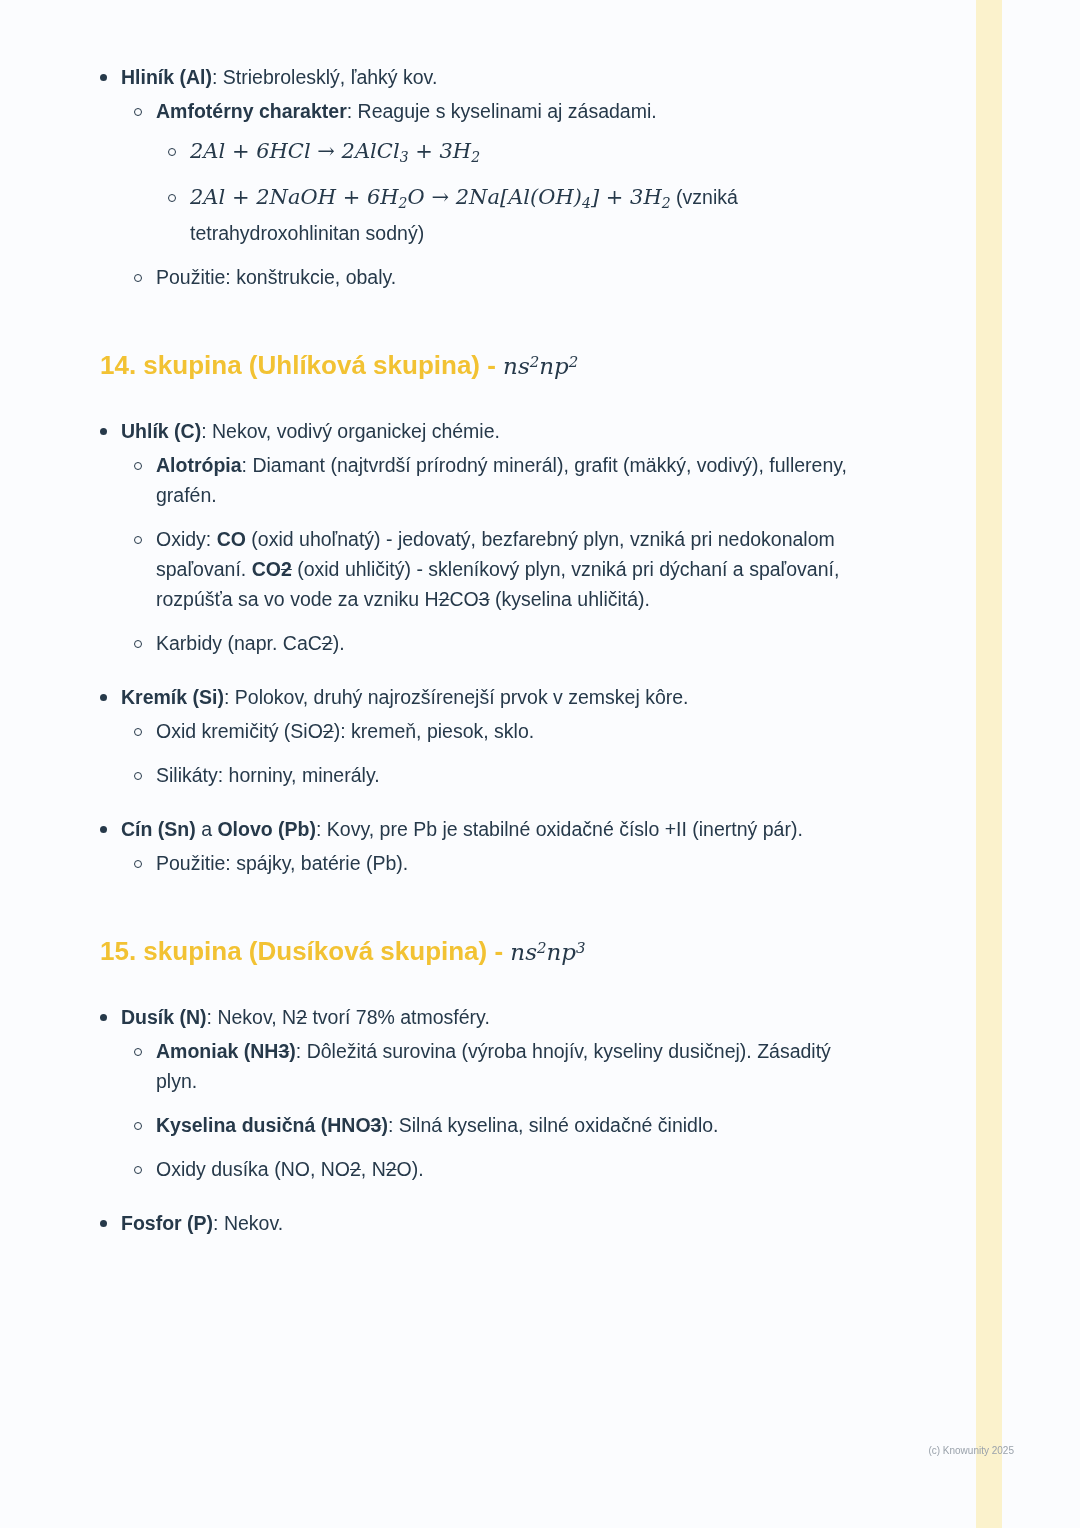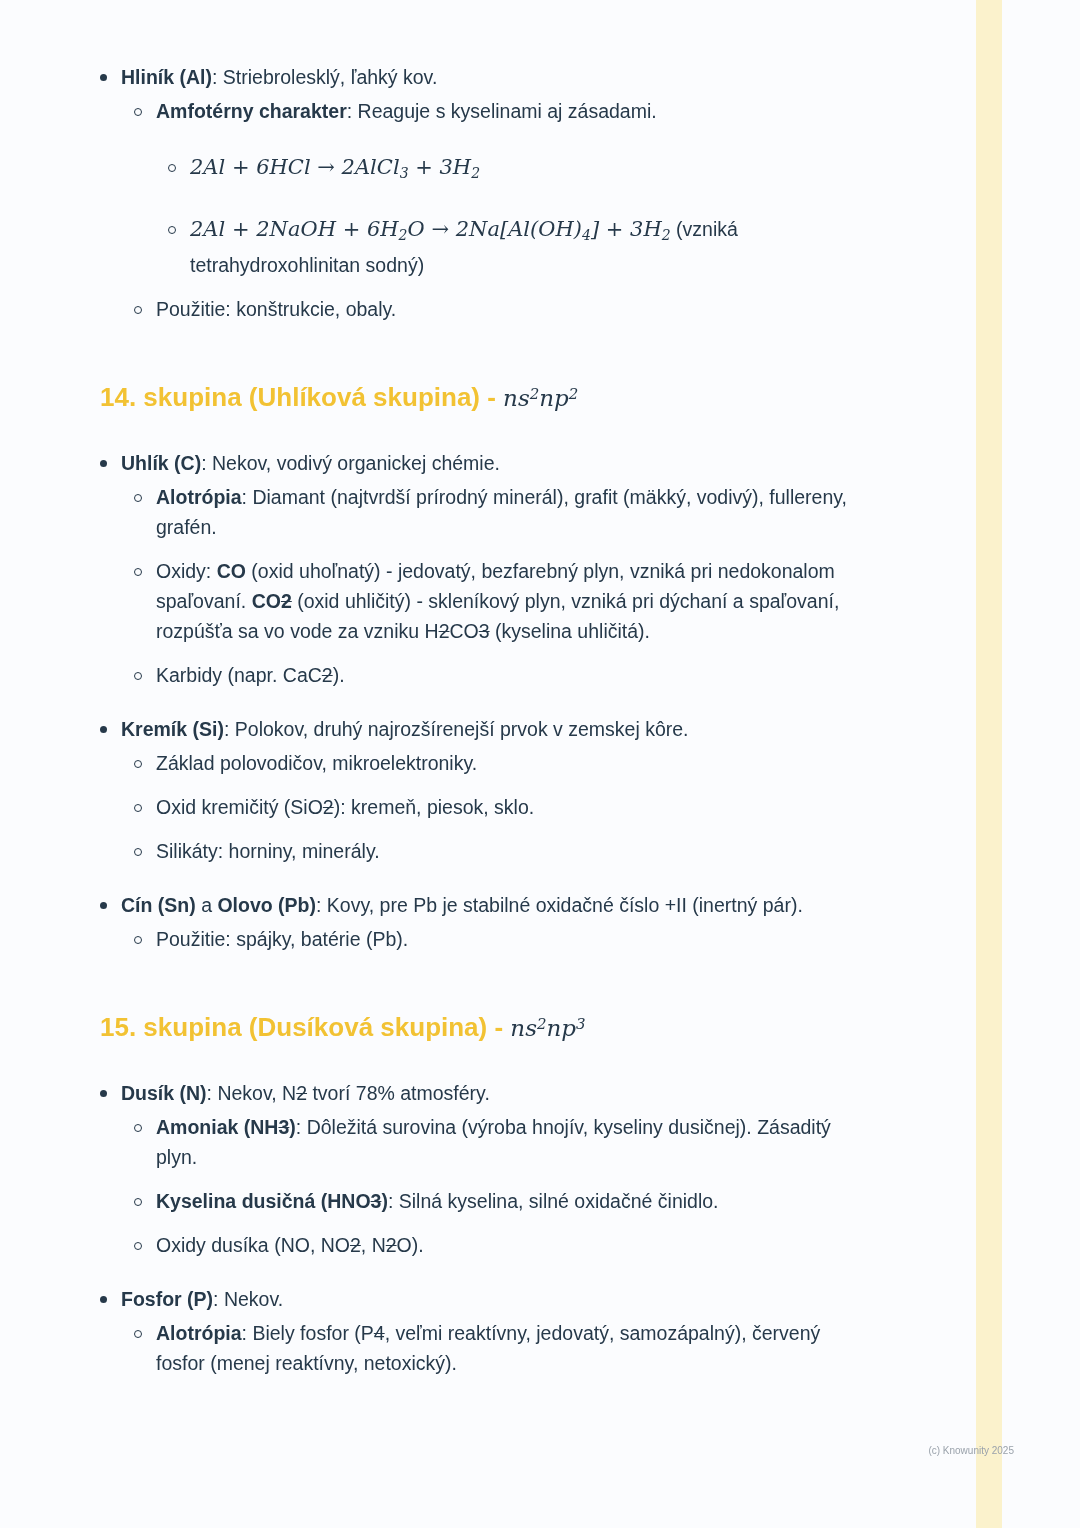--- a/index.html
+++ b/index.html
@@ -28,21 +28,21 @@
     padding: 38px 214px 0 100px;
   }
   .li {
     display: flex;
     align-items: flex-start;
     font-size: 19.5px;
     line-height: 30px;
   }
   .l1 { margin-top: 24px; }
   .l2 { margin-top: 14px; padding-left: 34px; }
-  .l3 { margin-top: 26px; padding-left: 68px; justify-content: center; }
+  .l3 { margin-top: 10px; padding-left: 68px; justify-content: center; }
   .l1 + .l2 { margin-top: 4px; }
   .bullet {
     flex: 0 0 7px;
     width: 7px;
     height: 7px;
     border-radius: 50%;
     margin: 12px 14px 0 0;
   }
   .disc { background: var(--text, #26394a); }
   .circle {
@@ -126,24 +126,20 @@
     <div class="li l2">
       <span class="bullet circle"></span>
       <span class="txt"><span>Karbidy (napr. CaC</span><span class="st">2</span><span>).</span></span>
     </div>
     <div class="li l1">
       <span class="bullet disc"></span>
       <span class="txt"><span class="b">Kremík (Si)</span><span>: Polokov, druhý najrozšírenejší prvok v zemskej kôre.</span></span>
     </div>
     <div class="li l2">
       <span class="bullet circle"></span>
-      <span class="txt"><span>Základ polovodičov, mikroelektroniky.</span></span>
-    </div>
-    <div class="li l2">
-      <span class="bullet circle"></span>
       <span class="txt"><span>Oxid kremičitý (SiO</span><span class="st">2</span><span>): kremeň, piesok, sklo.</span></span>
     </div>
     <div class="li l2">
       <span class="bullet circle"></span>
       <span class="txt"><span>Silikáty: horniny, minerály.</span></span>
     </div>
     <div class="li l1">
       <span class="bullet disc"></span>
       <span class="txt"><span class="b">Cín (Sn)</span><span> a </span><span class="b">Olovo (Pb)</span><span>: Kovy, pre Pb je stabilné oxidačné číslo +II (inertný pár).</span></span>
     </div>
@@ -165,19 +161,15 @@
       <span class="txt"><span class="b">Kyselina dusičná (HNO</span><span class="b st">3</span><span class="b">)</span><span>: Silná kyselina, silné oxidačné činidlo.</span></span>
     </div>
     <div class="li l2">
       <span class="bullet circle"></span>
       <span class="txt"><span>Oxidy dusíka (NO, NO</span><span class="st">2</span><span>, N</span><span class="st">2</span><span>O).</span></span>
     </div>
     <div class="li l1">
       <span class="bullet disc"></span>
       <span class="txt"><span class="b">Fosfor (P)</span><span>: Nekov.</span></span>
     </div>
-    <div class="li l2">
-      <span class="bullet circle"></span>
-      <span class="txt"><span class="b">Alotrópia</span><span>: Biely fosfor (P</span><span class="st">4</span><span>, veľmi reaktívny, jedovatý, samozápalný), červený fosfor (menej reaktívny, netoxický).</span></span>
-    </div>
   </div>
 
 <div class="footer">(c) Knowunity 2025</div>
 
 </body></html>

